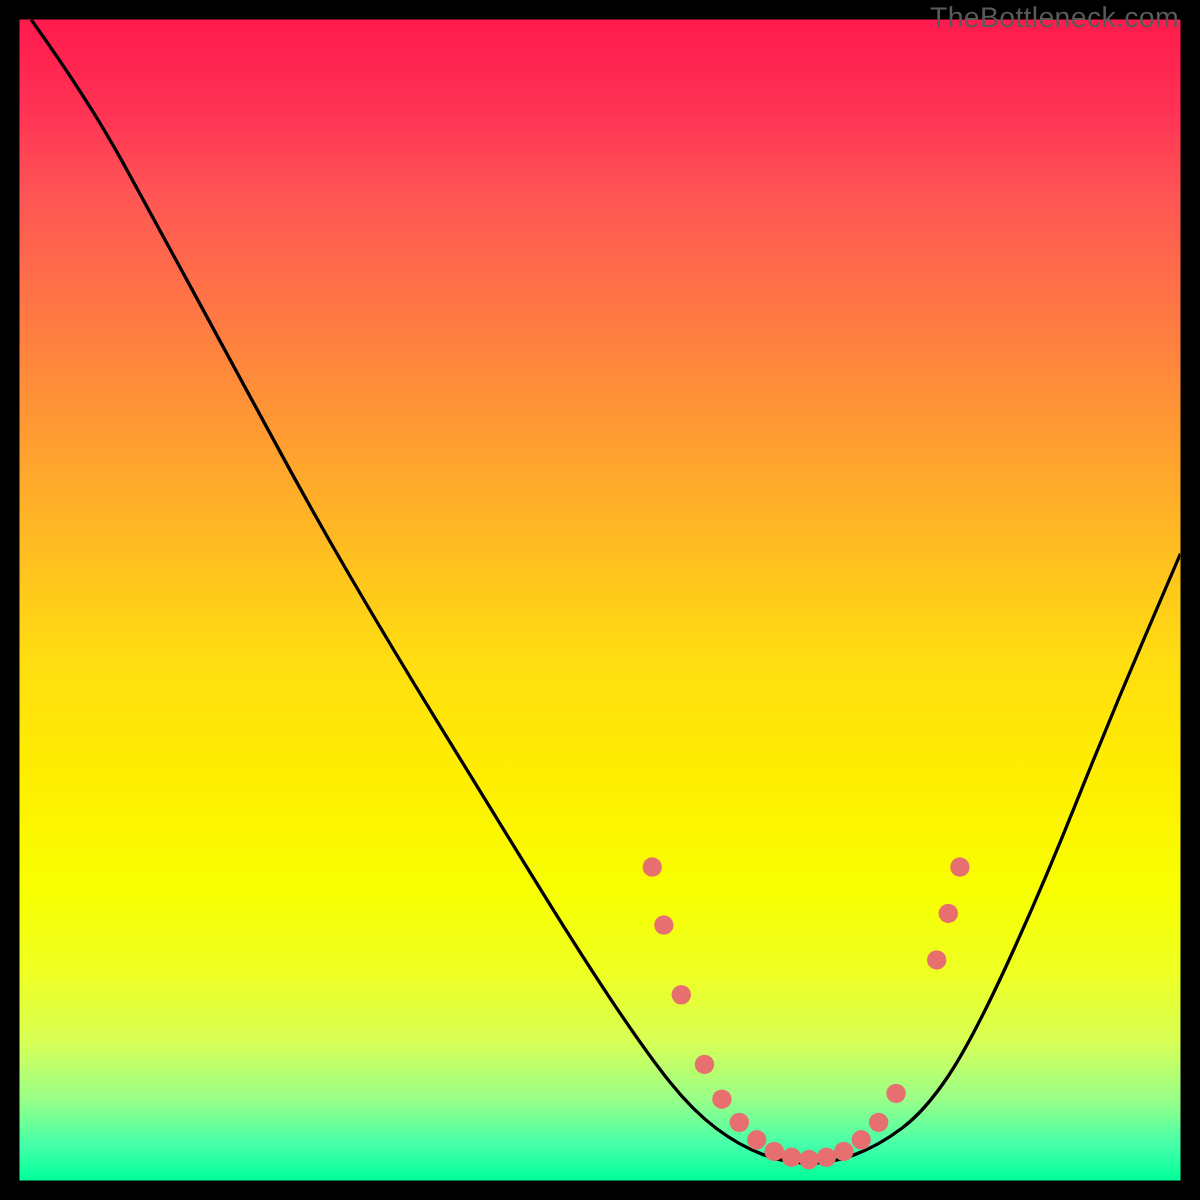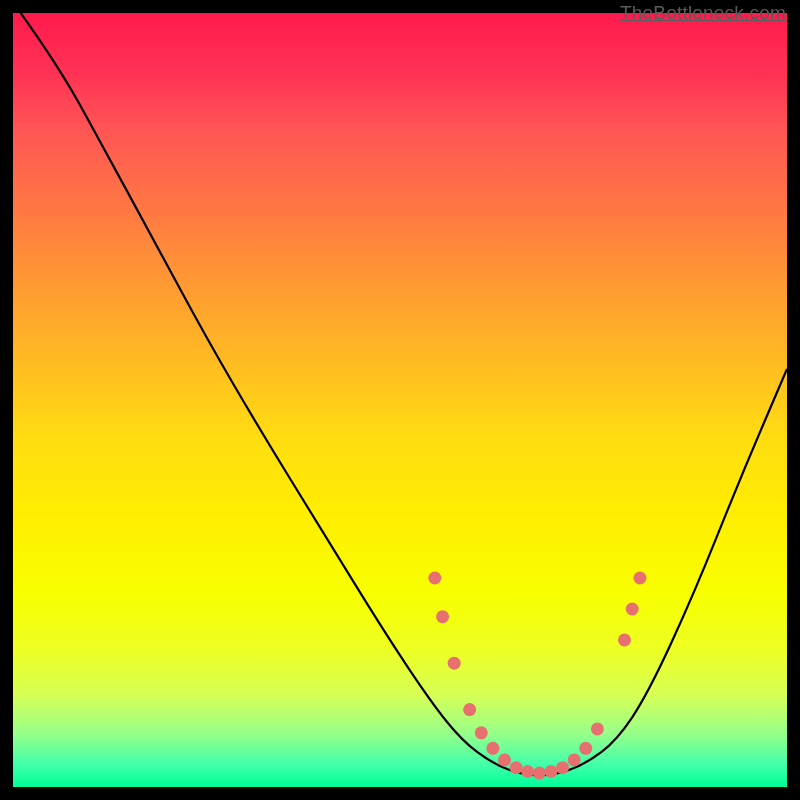--- a/index.html
+++ b/index.html
@@ -35,21 +35,20 @@
     );
   }
   .watermark {
     position: absolute;
     top: 2px;
     right: 14px;
     color: #5a5a5a;
     font-size: 19px;
     font-weight: 500;
     letter-spacing: 0.2px;
-    text-decoration: underline;
   }
   svg.curve {
     position: absolute;
     left: 0;
     top: 0;
     width: 774px;
     height: 774px;
   }
 </style>
 </head>

